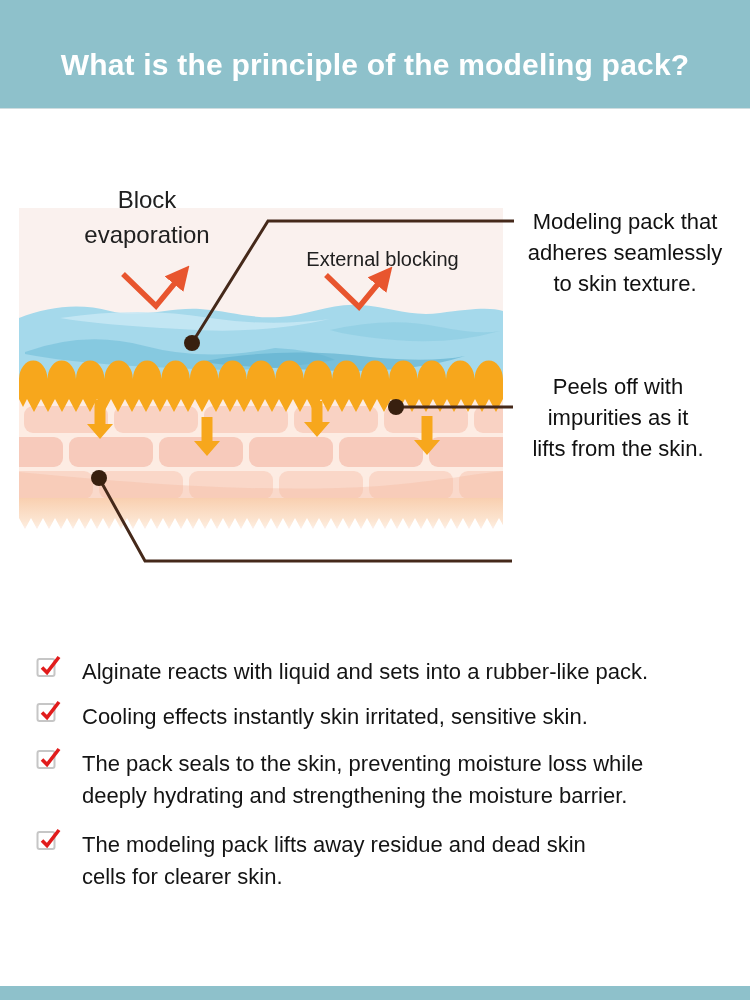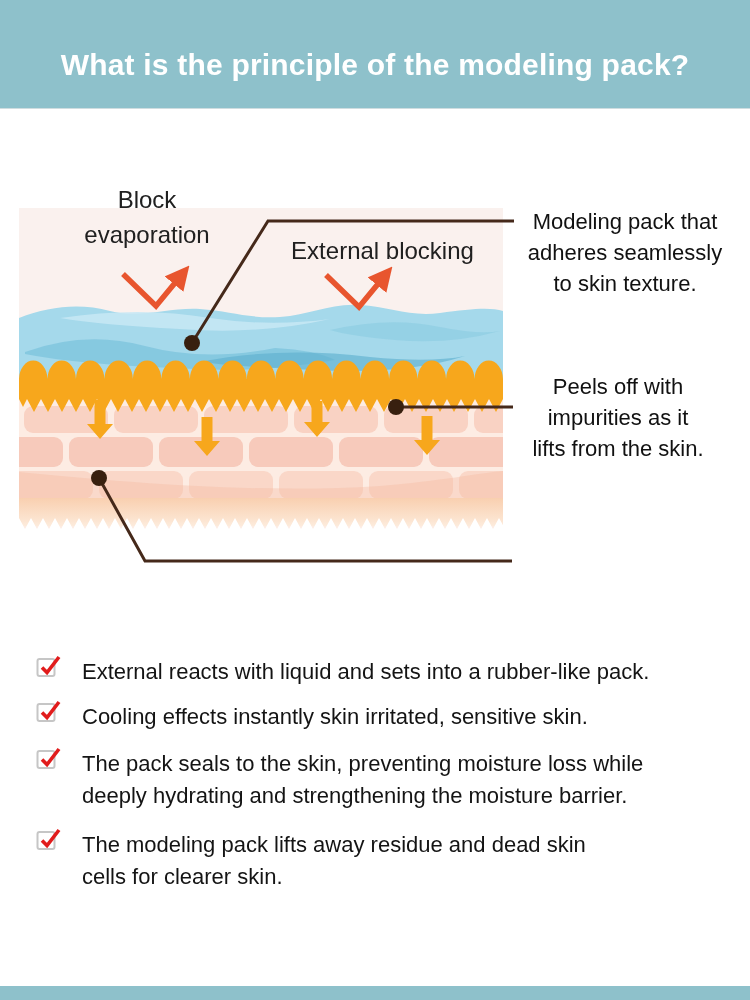--- a/index.html
+++ b/index.html
@@ -35,21 +35,21 @@
   .header-title{
     color:#fff;font-size:30px;font-weight:600;letter-spacing:.2px;
     padding-bottom:26px;white-space:nowrap;
   }
   
   .diagram-label{
     text-align:center;font-size:24px;line-height:35px;font-weight:500;
     white-space:pre-line;color:#202020;
   }
   .lbl-block{left:52px;top:182px;width:190px;}
-  .lbl-external{left:260px;top:233px;width:245px;font-size:24px;white-space:nowrap;}
+  .lbl-external{left:260px;top:242px;width:245px;font-size:20px;white-space:nowrap;}
   .side-note{
     text-align:center;font-size:22px;line-height:31px;color:#111;
     white-space:pre-line;
   }
   .note-adheres{left:512px;top:206px;width:226px;}
   .note-peels{left:512px;top:371px;width:212px;}
   
   .check-item{left:36px;display:flex;align-items:flex-start;}
   .check-item .box{flex:0 0 auto;margin-right:20px;margin-top:-3px;}
   .check-item .txt{
@@ -164,21 +164,21 @@
 lifts from the skin.</div>
   <div class="abs side-note note-adheres">Modeling pack that
 adheres seamlessly
 to skin texture.</div>
 
   <div class="abs check-item ci-1">
     <svg class="box" width="26" height="26" viewBox="0 0 26 26">
       <rect x="1.5" y="6" width="17" height="17" rx="2" fill="#fff" stroke="#c6c6c6" stroke-width="2"></rect>
       <path d="M6,14.5 L11,19.5 L23,4" fill="none" stroke="#e11c1c" stroke-width="3.6"></path>
     </svg>
-    <div class="txt">External reacts with liquid and sets into a rubber-like pack.</div>
+    <div class="txt">Alginate reacts with liquid and sets into a rubber-like pack.</div>
   </div>
   <div class="abs check-item ci-2">
     <svg class="box" width="26" height="26" viewBox="0 0 26 26">
       <rect x="1.5" y="6" width="17" height="17" rx="2" fill="#fff" stroke="#c6c6c6" stroke-width="2"></rect>
       <path d="M6,14.5 L11,19.5 L23,4" fill="none" stroke="#e11c1c" stroke-width="3.6"></path>
     </svg>
     <div class="txt">Cooling effects instantly skin irritated, sensitive skin.</div>
   </div>
   <div class="abs check-item ci-4">
     <svg class="box" width="26" height="26" viewBox="0 0 26 26">

